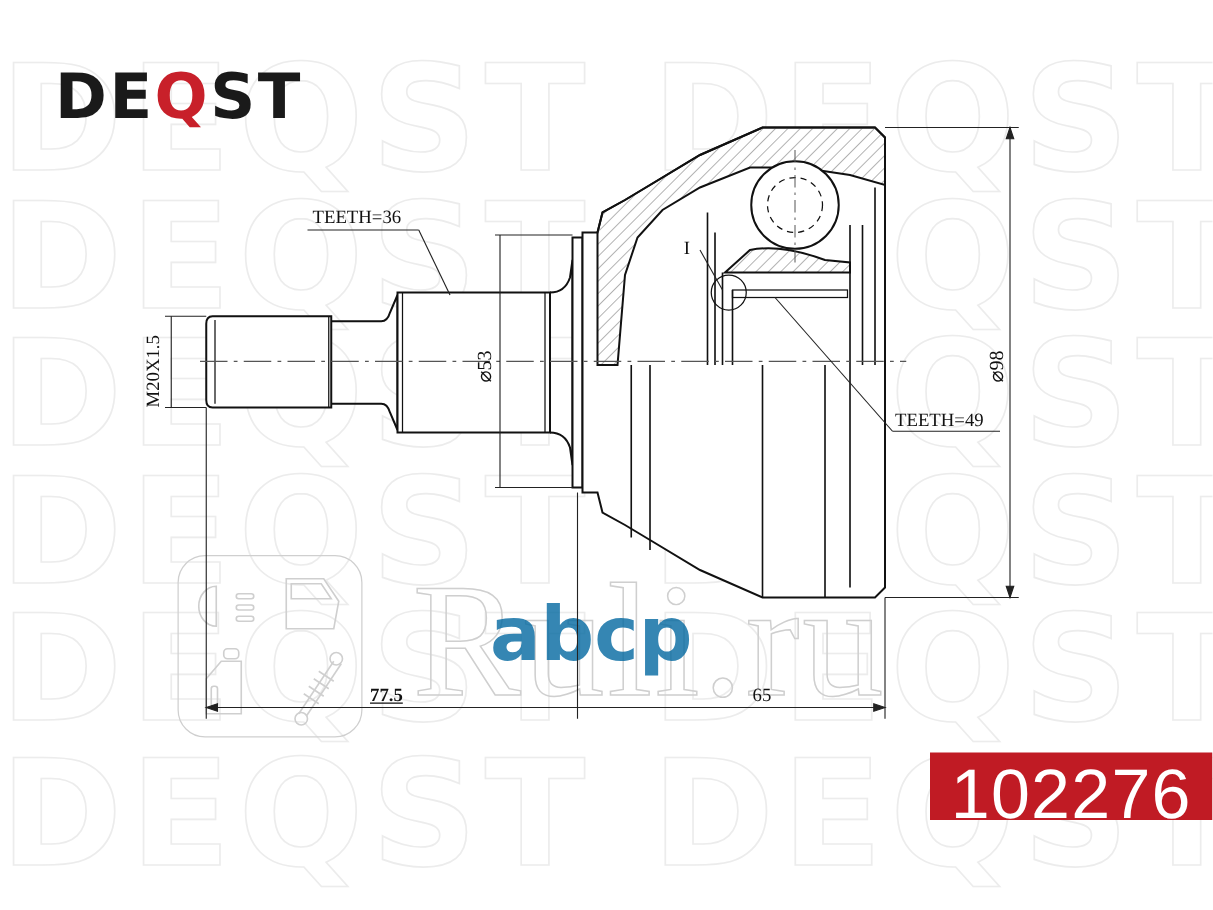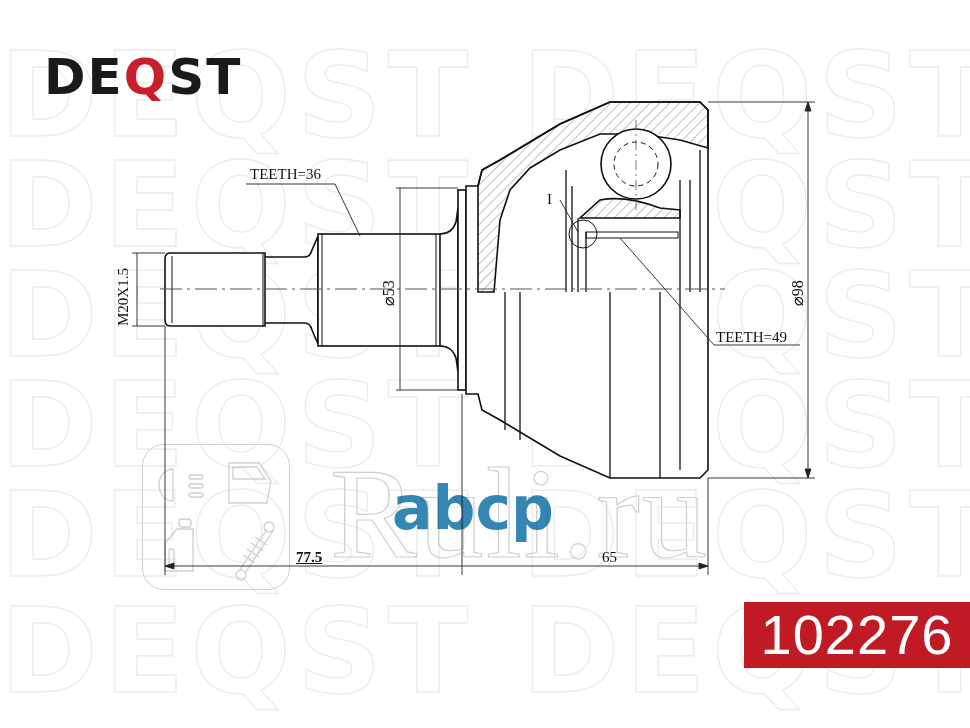--- a/index.html
+++ b/index.html
@@ -4,21 +4,21 @@
 <style>
   html, body { margin:0; padding:0; background:#ffffff; }
   body { width:970px; height:728px; position:relative; overflow:hidden; font-family:"Liberation Sans", sans-serif; }
   .wm-layer { position:absolute; left:0; top:0; width:970px; height:728px; pointer-events:none; }
   .wm-row { position:absolute; left:0; white-space:nowrap; font-family:"DejaVu Sans", sans-serif; font-weight:bold; font-size:118px; letter-spacing:6px; color:transparent; -webkit-text-stroke:1.3px #ececec; line-height:1; }
   .logo { position:absolute; left:44px; top:52px; font-family:"DejaVu Sans", sans-serif; font-weight:bold; font-size:50px; letter-spacing:2px; color:#1a1a1a; line-height:1; }
   .logo .q { color:#c8202a; }
   .drawing { position:absolute; left:0; top:0; }
   .lbl { position:absolute; font-family:"Liberation Serif", serif; color:#111; font-size:15px; line-height:1; white-space:nowrap; }
   .vert { transform:rotate(-90deg); transform-origin:left top; }
-  .part-badge { position:absolute; left:744px; top:602px; width:226px; height:66px; background:#c01b24; color:#fff; font-family:"Liberation Sans", sans-serif; font-size:56px; line-height:66px; text-align:center; letter-spacing:1px; }
+  .part-badge { position:absolute; left:744px; top:602px; width:226px; height:54px; background:#c01b24; color:#fff; font-family:"Liberation Sans", sans-serif; font-size:56px; line-height:66px; text-align:center; letter-spacing:1px; }
   .ruli { position:absolute; left:330px; top:448px; font-family:Liberation Serif, serif; font-size:130px; color:transparent; -webkit-text-stroke:1.2px #cfcfcf; line-height:1; letter-spacing:2px; }
   .abcp { position:absolute; left:392px; top:478px; font-family:"DejaVu Sans", sans-serif; font-weight:bold; font-size:60px; color:#0369a1; opacity:0.8; line-height:1; }
   .icon-tile { position:absolute; left:142px; top:444px; width:146px; height:144px; border:1.3px solid #cfcfcf; border-radius:22px; }
 </style>
 </head>
 <body>
 
 <div class="wm-layer">
   <div class="wm-row" style="top:36px;">DEQST DEQST</div>
   <div class="wm-row" style="top:146px;">DEQST DEQST</div>

